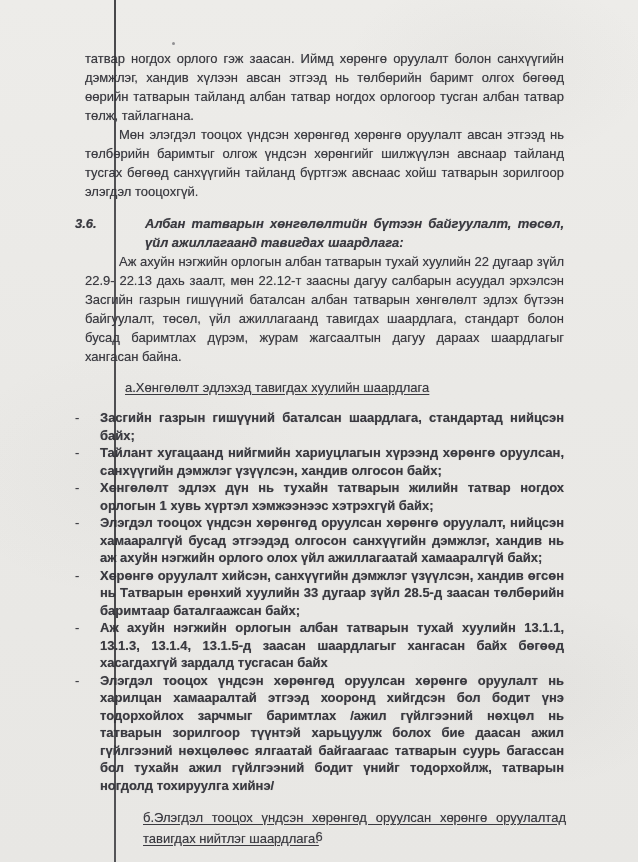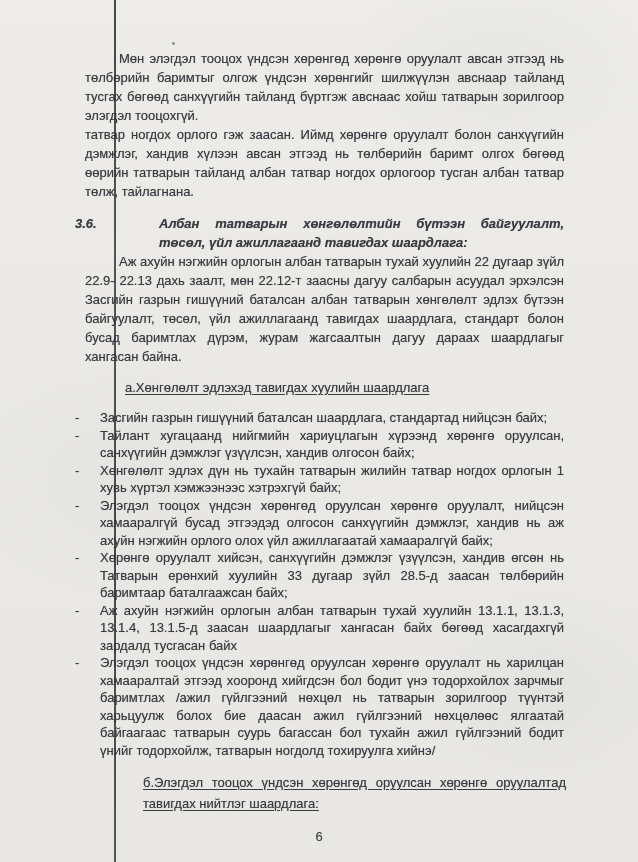--- a/index.html
+++ b/index.html
@@ -60,37 +60,36 @@
     text-shadow: 0 0 0.7px rgba(55,55,62,0.55);
     z-index: 2;
   }
   .para { margin: 0; }
   .para.indent { text-indent: 34px; }
   .section-row {
     display: flex;
     margin: 13px 0 0 -10px;
     font-style: italic;
     font-weight: bold;
-    gap: 14px;
   }
   .section-num { flex: none; width: 70px; }
   .section-title { flex: 1; text-align: justify; }
   .after-section { }
   .subhead-a {
     margin: 12px 0 0 40px;
     line-height: 19px;
   }
   .u { text-decoration: underline; text-underline-offset: 2px; }
   .req-list {
     margin-top: 12px;
     line-height: 17.5px;
   }
   .req { display: flex; margin-left: -10px; }
   .dash { flex: none; width: 25px; }
-  .req-text { flex: 1; text-align: justify; }
+  .req-text { flex: 1; text-align: justify; font-weight: bold; }
   .subhead-b {
     margin: 13px 0 0 58px;
     width: 423px;
     line-height: 21px;
     text-align: justify;
   }
   .page-number {
     position: absolute;
     left: 0;
     right: 0;
@@ -105,22 +104,22 @@
 </head>
 <body>
 
 <div class="paper">
 
   <div class="fold-line"></div>
   <div class="speck"></div>
 
   <div class="content">
 
+    <p class="para">татвар ногдох орлого гэж заасан. Иймд хөрөнгө оруулалт болон санхүүгийн дэмжлэг, хандив хүлээн авсан этгээд нь төлбөрийн баримт олгох бөгөөд өөрийн татварын тайланд албан татвар ногдох орлогоор тусган албан татвар төлж, тайлагнана.</p>
     <p class="para indent">Мөн элэгдэл тооцох үндсэн хөрөнгөд хөрөнгө оруулалт авсан этгээд нь төлбөрийн баримтыг олгож үндсэн хөрөнгийг шилжүүлэн авснаар тайланд тусгах бөгөөд санхүүгийн тайланд бүртгэж авснаас хойш татварын зорилгоор элэгдэл тооцохгүй.</p>
-    <p class="para">татвар ногдох орлого гэж заасан. Иймд хөрөнгө оруулалт болон санхүүгийн дэмжлэг, хандив хүлээн авсан этгээд нь төлбөрийн баримт олгох бөгөөд өөрийн татварын тайланд албан татвар ногдох орлогоор тусган албан татвар төлж, тайлагнана.</p>
 
     <div class="section-row">
       <span class="section-num">3.6.</span>
       <span class="section-title">Албан татварын хөнгөлөлтийн бүтээн байгуулалт, төсөл, үйл ажиллагаанд тавигдах шаардлага:</span>
     </div>
 
     <p class="para indent after-section">Аж ахуйн нэгжийн орлогын албан татварын тухай хуулийн 22 дугаар зүйл 22.9- 22.13 дахь заалт, мөн 22.12-т заасны дагуу салбарын асуудал эрхэлсэн Засгийн газрын гишүүний баталсан албан татварын хөнгөлөлт эдлэх бүтээн байгуулалт, төсөл, үйл ажиллагаанд тавигдах шаардлага, стандарт болон бусад баримтлах дүрэм, журам жагсаалтын дагуу дараах шаардлагыг хангасан байна.</p>
 
     <div class="subhead-a">
       <span class="u">а.Хөнгөлөлт эдлэхэд тавигдах хуулийн шаардлага</span>

